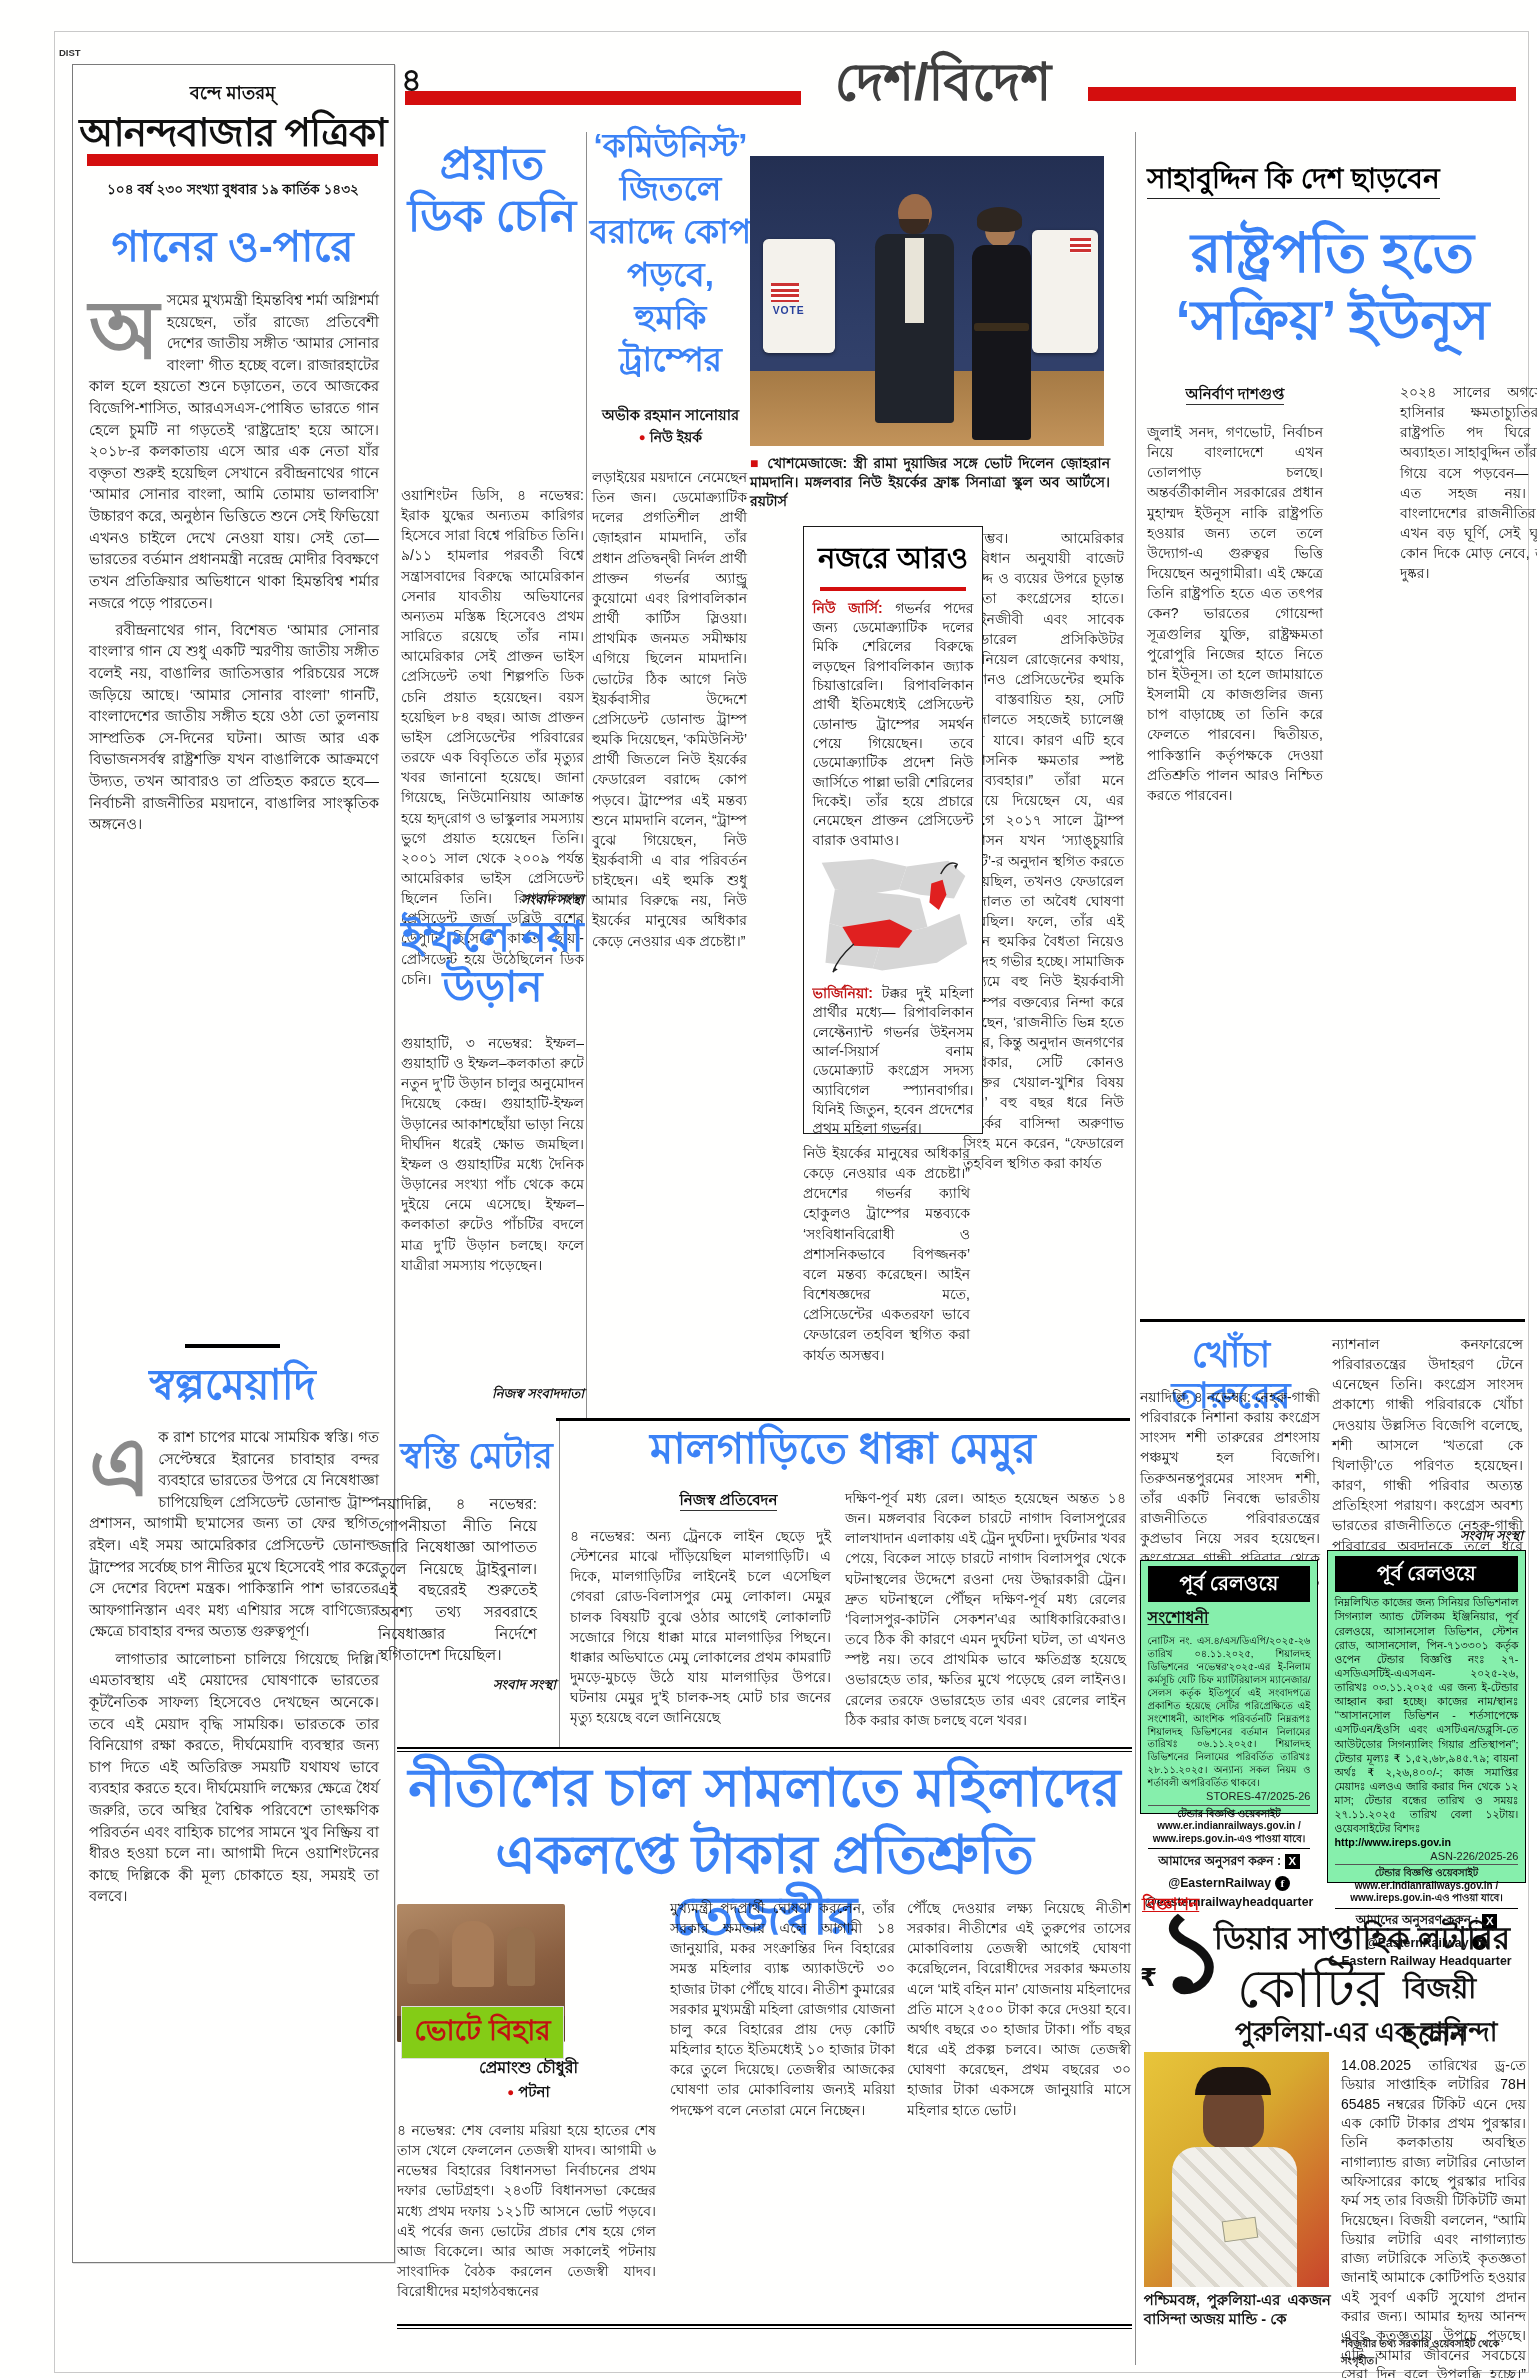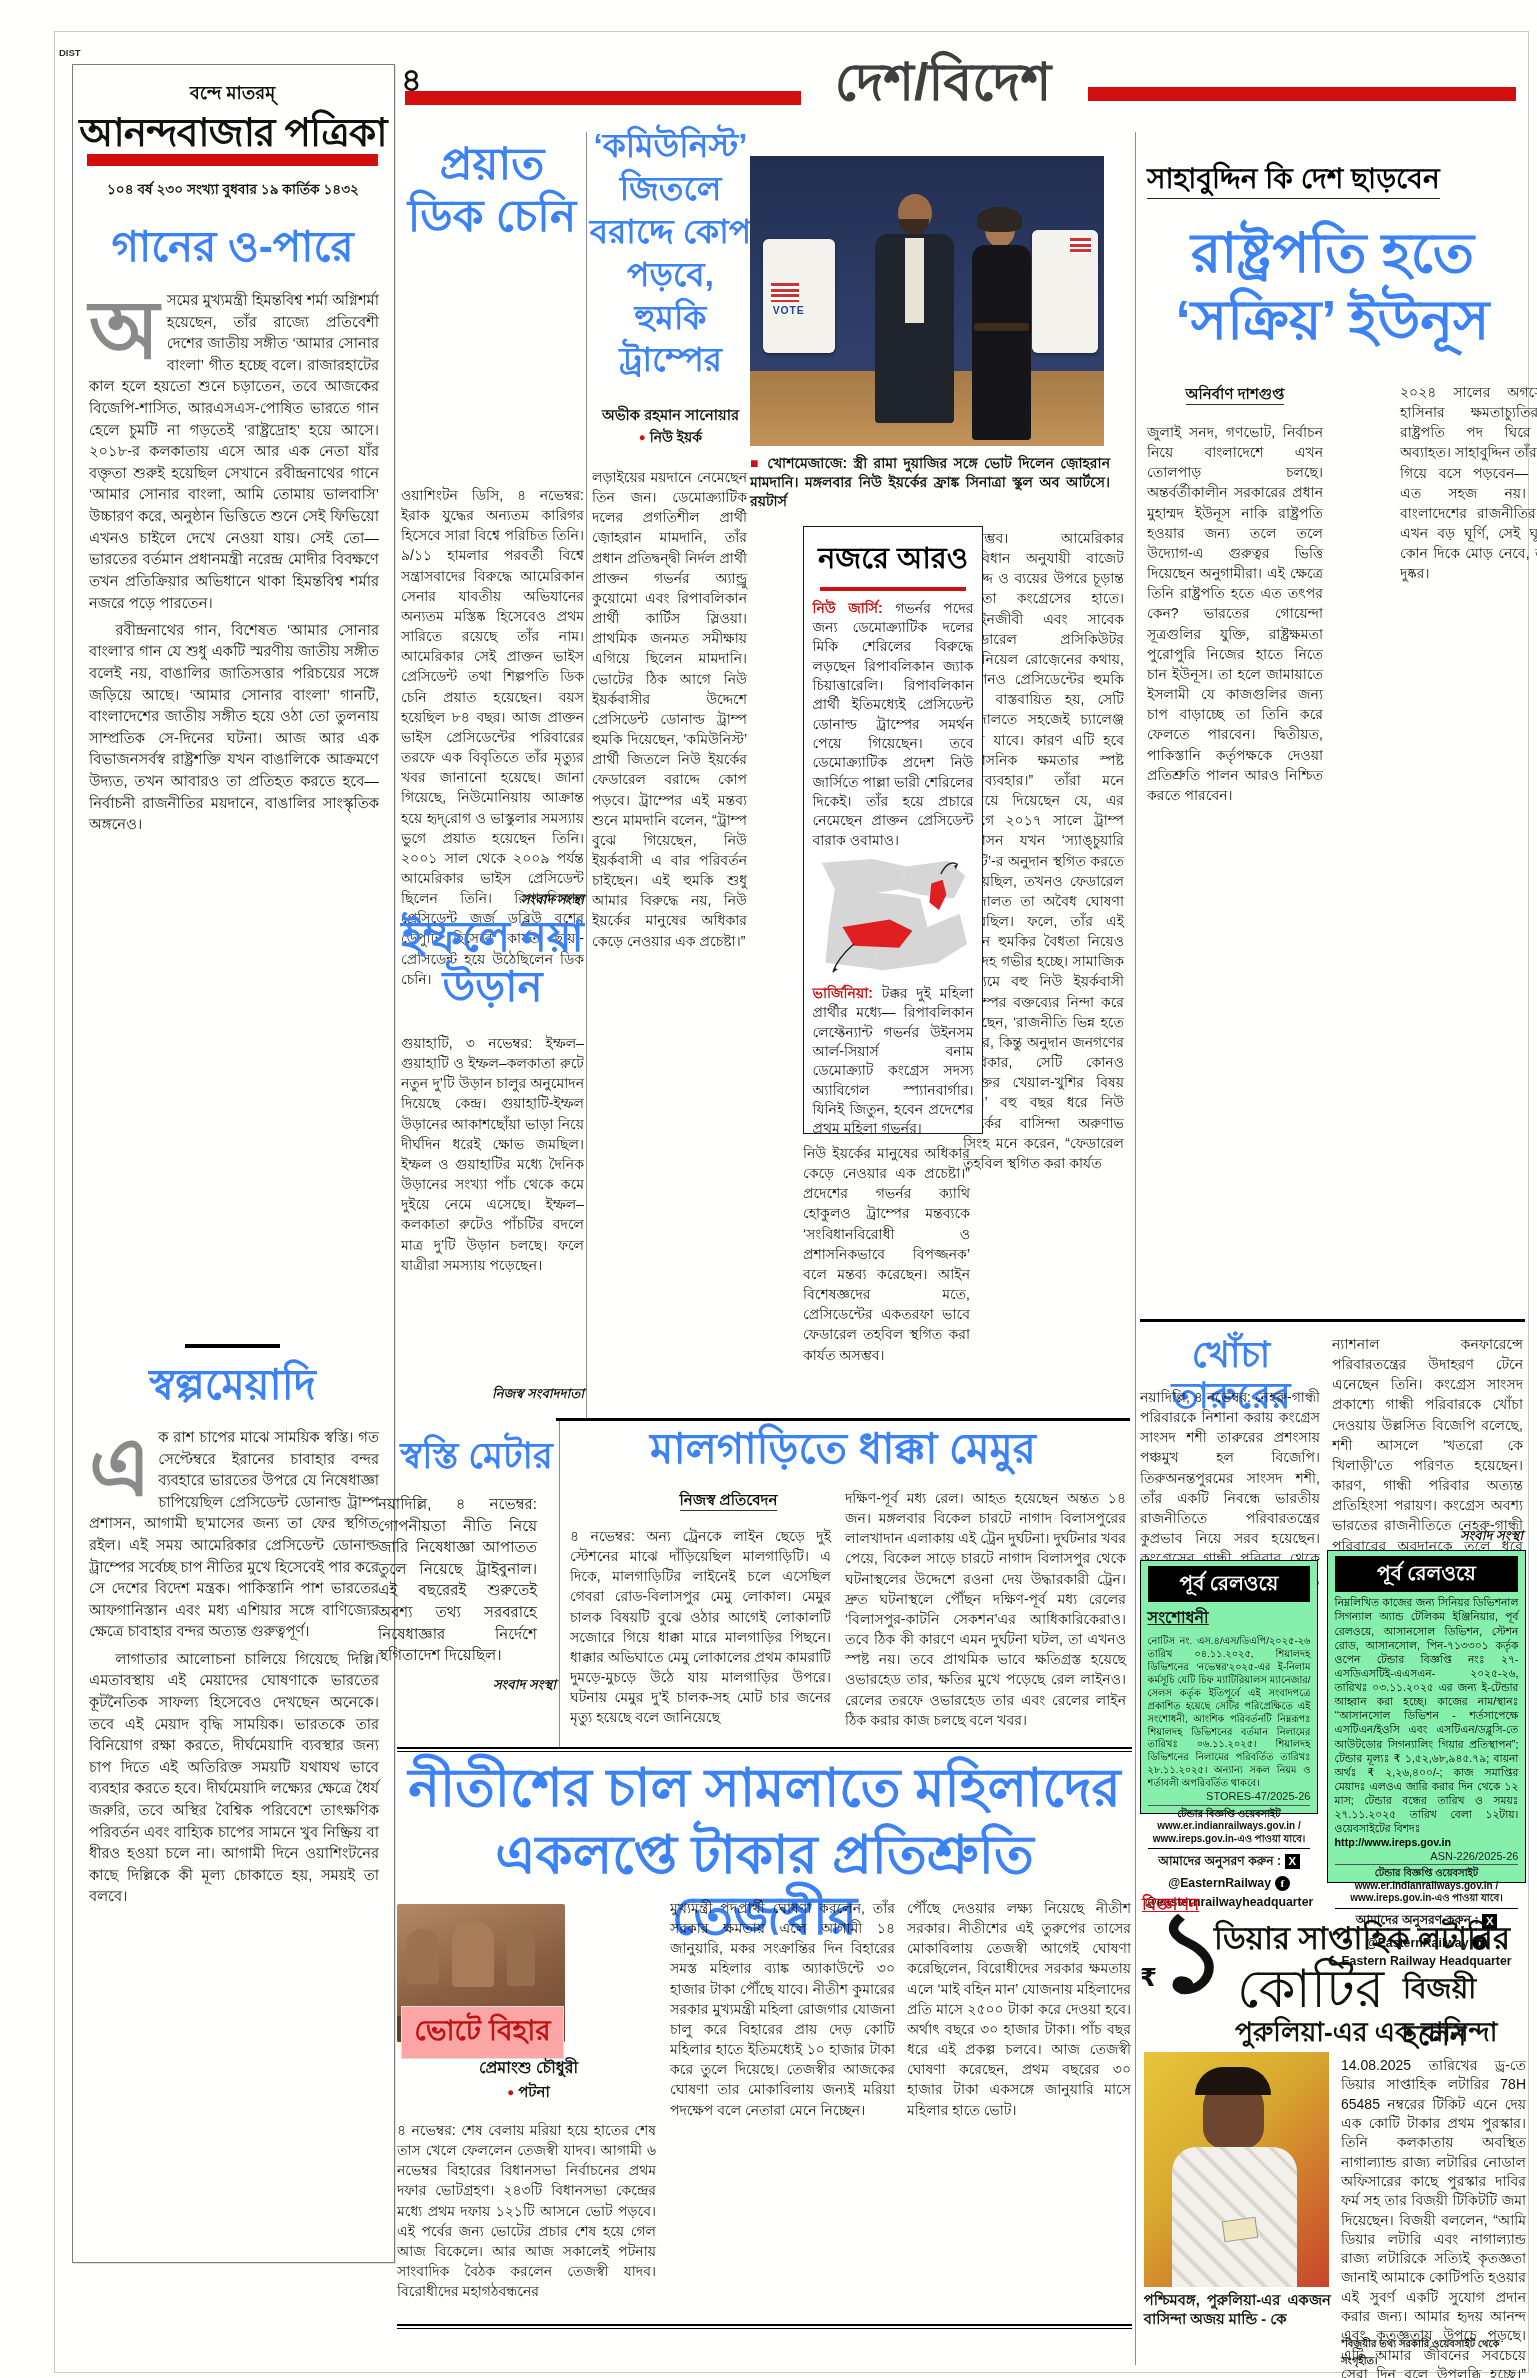--- a/index.html
+++ b/index.html
@@ -185,21 +185,21 @@
   <div class="abs hr2" style="left:397px;top:1747px;width:735px;"></div>
   <div class="abs hl" style="left:397px;top:1758px;width:735px;font-size:53px;">নীতীশের চাল সামলাতে মহিলাদের</div>
   <div class="abs hl" style="left:397px;top:1825px;width:735px;font-size:53px;">একলপ্তে টাকার প্রতিশ্রুতি তেজস্বীর</div>
 
   <div class="abs" style="left:397px;top:1904px;width:168px;height:138px;background:linear-gradient(160deg,#b28a66,#8a5f41 55%,#6e4a33);border-radius:1.9px;overflow:hidden;">
     <div class="abs" style="left:9.5px;top:24.6px;width:32px;height:55px;background:#9c7352;border-radius:15px 15px 3.8px 3.8px;"></div>
     <div class="abs" style="left:55px;top:17px;width:42px;height:66px;background:#a87c58;border-radius:19px 19px 3.8px 3.8px;"></div>
     <div class="abs" style="left:110px;top:23px;width:28px;height:59px;background:#96704e;border-radius:13.2px 13.2px 3.8px 3.8px;"></div>
     <div class="abs" style="left:0;bottom:0;width:100%;height:26.5px;background:#5d3f2c;"></div>
   </div>
-  <div class="abs ctr" style="left:401px;top:2006px;width:161px;background:#fca5a5;border:0.9px solid #ddd;padding:1.9px 0;font-size:28px;font-weight:bold;color:#c01212;">ভোটে বিহার</div>
+  <div class="abs ctr" style="left:401px;top:2006px;width:161px;background:#84cc16;border:0.9px solid #ddd;padding:1.9px 0;font-size:28px;font-weight:bold;color:#c01212;">ভোটে বিহার</div>
   <div class="abs byline" style="left:397px;top:2055px;width:263px;font-size:16px;">প্রেমাংশু চৌধুরী</div>
   <div class="abs ctr" style="left:397px;top:2080px;width:263px;font-size:15px;font-weight:bold;">
     <span class="red-dot">●</span> <span>পটনা</span>
   </div>
   <div class="abs just body-txt" style="left:397px;top:2120px;width:259px;">৪ নভেম্বর: শেষ বেলায় মরিয়া হয়ে হাতের শেষ তাস খেলে ফেললেন তেজস্বী যাদব। আগামী ৬ নভেম্বর বিহারের বিধানসভা নির্বাচনের প্রথম দফার ভোটগ্রহণ। ২৪৩টি বিধানসভা কেন্দ্রের মধ্যে প্রথম দফায় ১২১টি আসনে ভোট পড়বে। এই পর্বের জন্য ভোটের প্রচার শেষ হয়ে গেল আজ বিকেলে। আর আজ সকালেই পটনায় সাংবাদিক বৈঠক করলেন তেজস্বী যাদব। বিরোধীদের মহাগঠবন্ধনের</div>
   <div class="abs just body-txt" style="left:670px;top:1898px;width:225px;">মুখ্যমন্ত্রী পদপ্রার্থী ঘোষণা করলেন, তাঁর সরকার ক্ষমতায় এলে আগামী ১৪ জানুয়ারি, মকর সংক্রান্তির দিন বিহারের সমস্ত মহিলার ব্যাঙ্ক অ্যাকাউন্টে ৩০ হাজার টাকা পৌঁছে যাবে। নীতীশ কুমারের সরকার মুখ্যমন্ত্রী মহিলা রোজগার যোজনা চালু করে বিহারের প্রায় দেড় কোটি মহিলার হাতে ইতিমধ্যেই ১০ হাজার টাকা করে তুলে দিয়েছে। তেজস্বীর আজকের ঘোষণা তার মোকাবিলায় জন্যই মরিয়া পদক্ষেপ বলে নেতারা মেনে নিচ্ছেন।</div>
   <div class="abs just body-txt" style="left:907px;top:1898px;width:224px;">পৌঁছে দেওয়ার লক্ষ্য নিয়েছে নীতীশ সরকার। নীতীশের এই তুরুপের তাসের মোকাবিলায় তেজস্বী আগেই ঘোষণা করেছিলেন, বিরোধীদের সরকার ক্ষমতায় এলে ‘মাই বহিন মান’ যোজনায় মহিলাদের প্রতি মাসে ২৫০০ টাকা করে দেওয়া হবে। অর্থাৎ বছরে ৩০ হাজার টাকা। পাঁচ বছর ধরে এই প্রকল্প চলবে। আজ তেজস্বী ঘোষণা করেছেন, প্রথম বছরের ৩০ হাজার টাকা একসঙ্গে জানুয়ারি মাসে মহিলার হাতে ভোট।</div>
   <div class="abs hr2" style="left:397px;top:2324px;width:735px;"></div>
 
   <div class="abs rail" style="left:1140px;top:1560px;width:178px;height:254px;">

